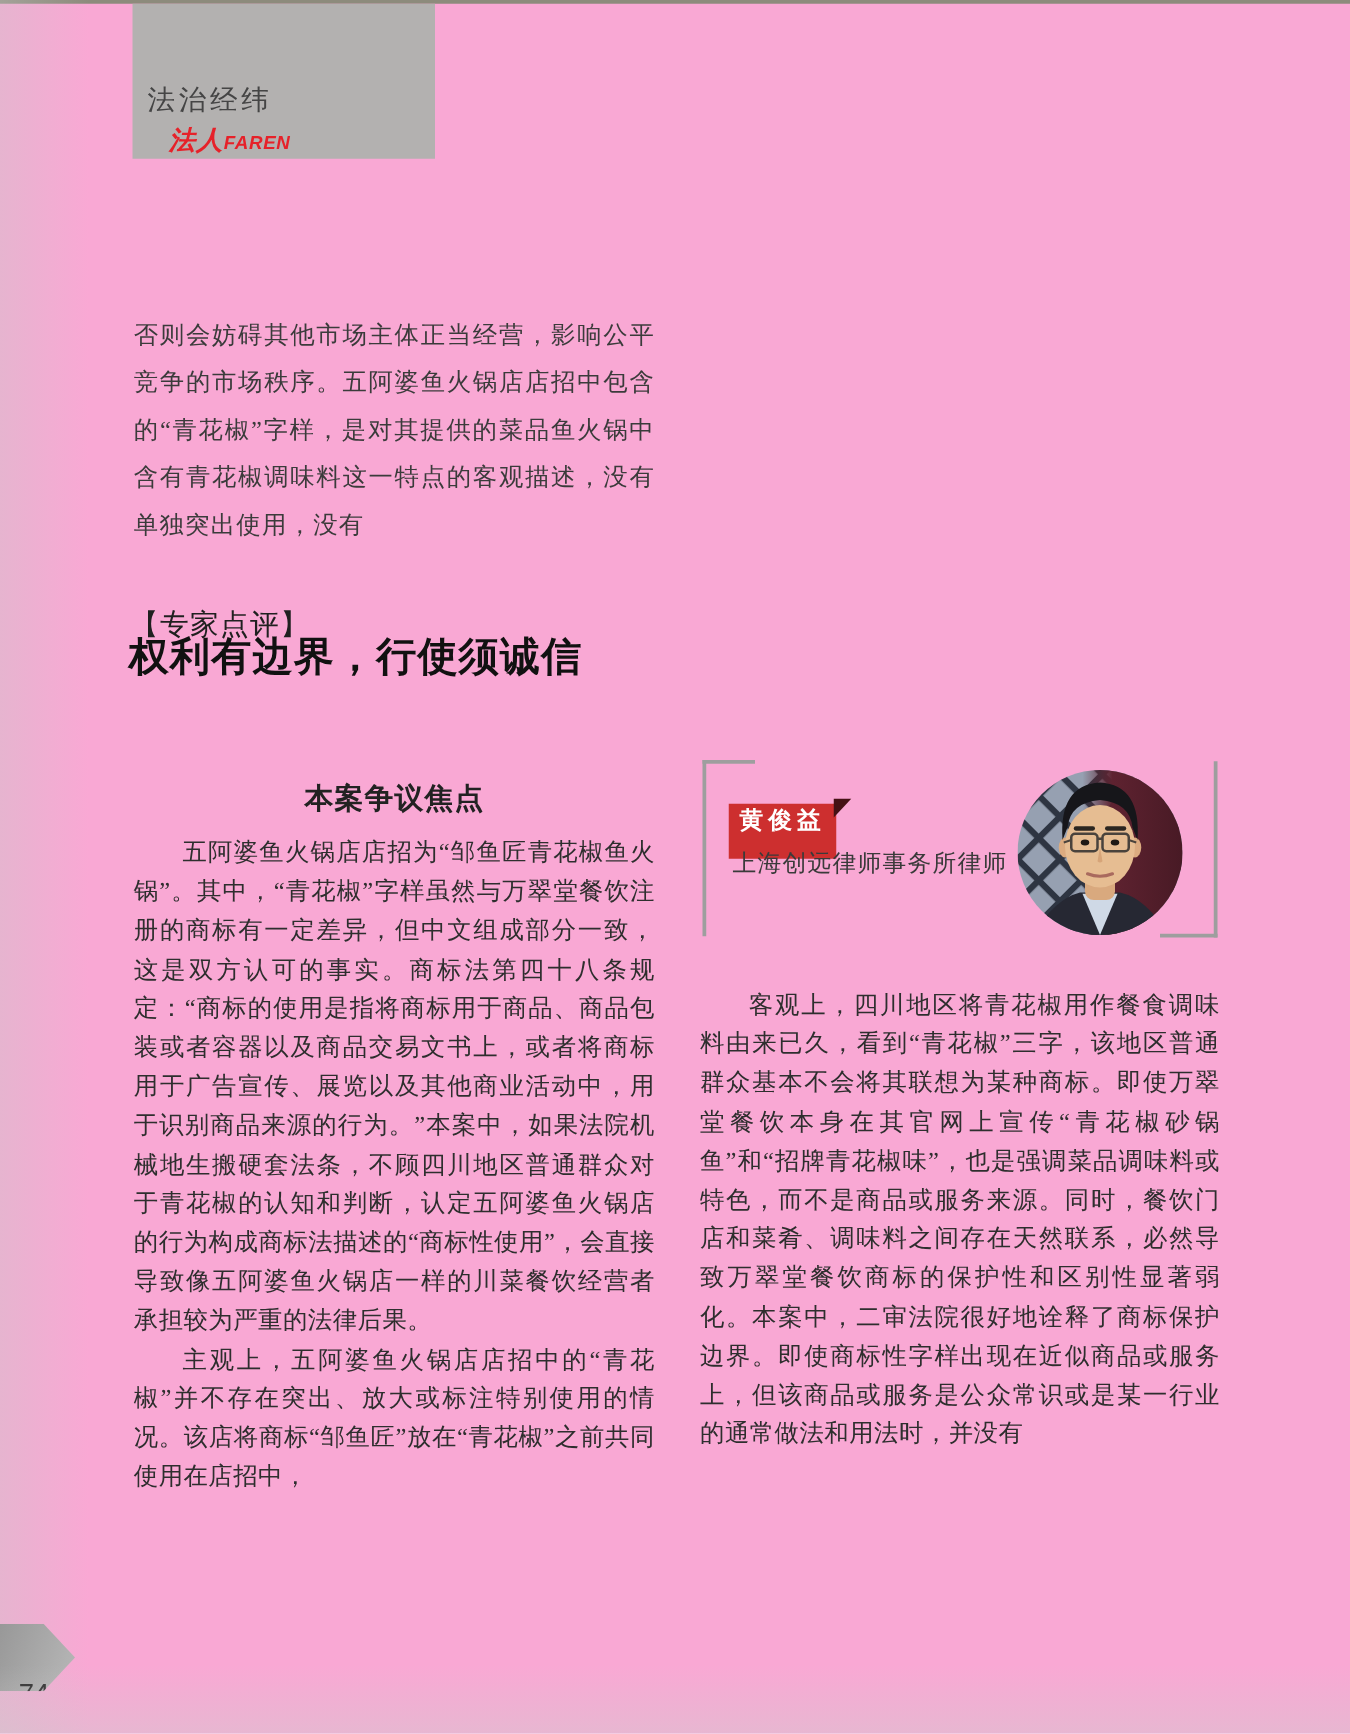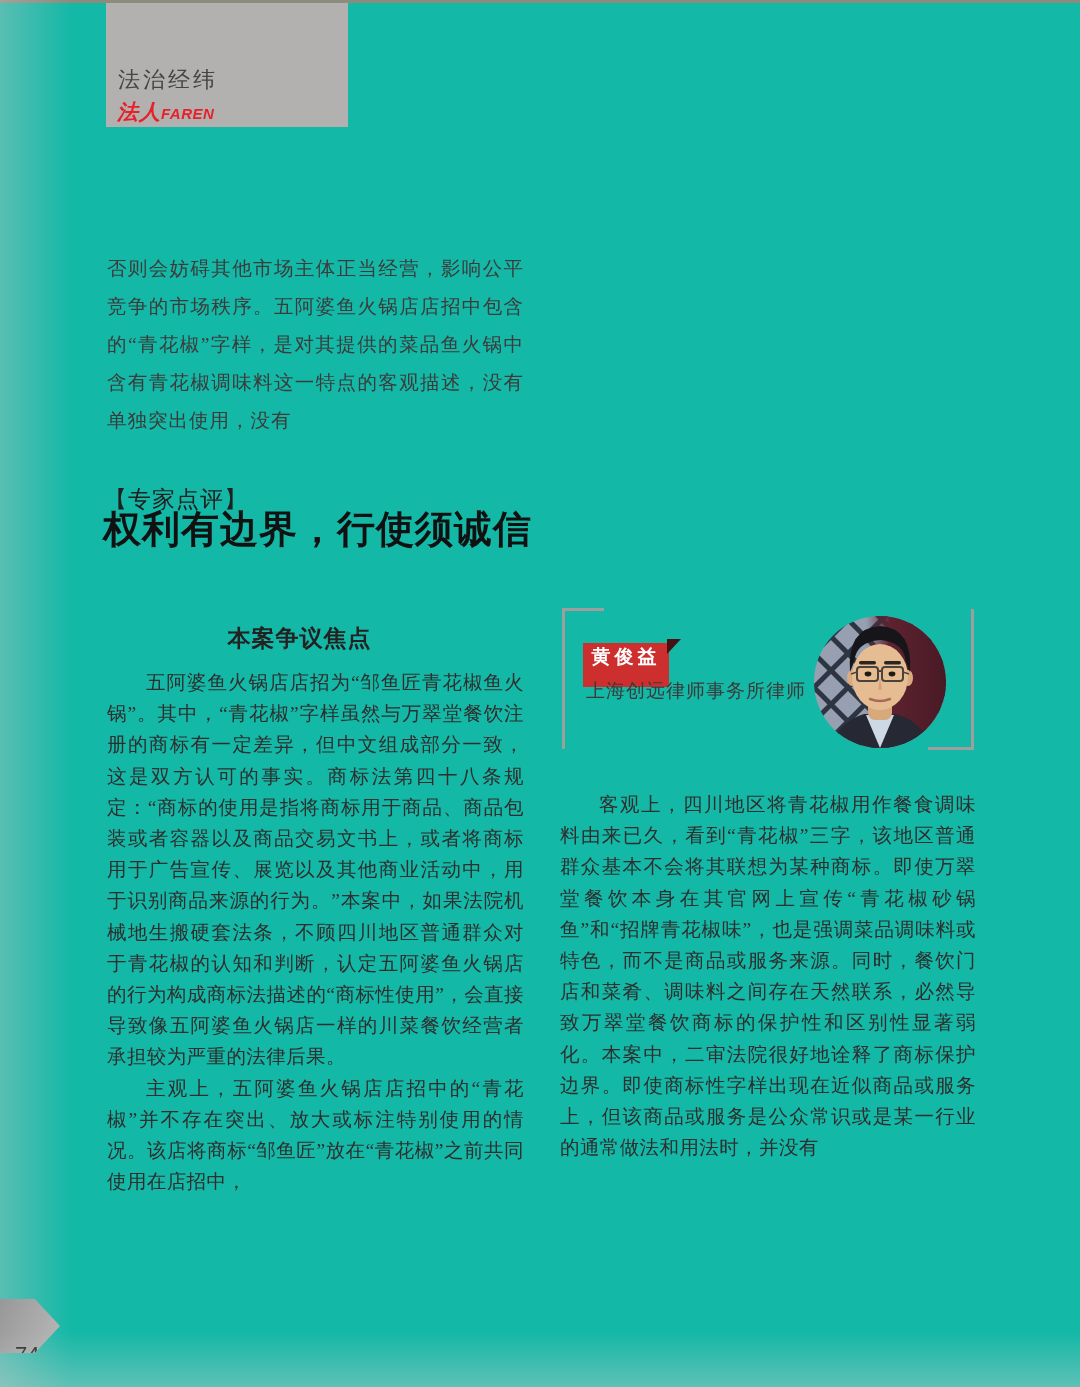--- a/index.html
+++ b/index.html
@@ -1,18 +1,18 @@
 <!DOCTYPE html>
 <html><head>
 <meta charset="utf-8">
 <style>
   html,body { margin:0; padding:0; background:#ffffff; }
   .page {
     position:relative; width:1080px; height:1387px;
-    background:#14b8a6; overflow:hidden;
+    background:#f9a8d4; overflow:hidden;
     font-family:"Liberation Serif", serif;
   }
   .top-rule { position:absolute; left:0; top:0; width:1080px; height:3px; background:#8d8b7c; }
   .edge-left {
     position:absolute; left:0; top:0; width:95px; height:100%;
     background:linear-gradient(90deg, rgba(200,200,200,0.38), rgba(255,255,255,0) 75%);
     pointer-events:none;
   }
   .edge-bottom {
     position:absolute; left:0; bottom:0; width:100%; height:55px;
@@ -23,43 +23,43 @@
     position:absolute; left:106px; top:3px; width:242px; height:124px;
     background:#b3b1b0;
   }
   .column-tag {
     position:absolute; left:12px; top:62px;
     font-family:"Liberation Sans", sans-serif;
     font-size:22px; color:#454545; letter-spacing:3px;
   }
   .logo { position:absolute; left:11px; top:95px; font-style:italic; font-weight:bold;
     color:#e62129; font-family:"Liberation Sans", sans-serif; white-space:nowrap; }
-  .logo-cn { font-size:21px; letter-spacing:1px; }
+  .logo-cn { font-size:21px; letter-spacing:1px;margin-left:18px; }
   .logo-en { font-size:15px; letter-spacing:0.5px; }
 
   .intro {
     position:absolute; top:250px; width:417px; margin:0;
     font-size:19.5px; line-height:38px; color:#3b3b3b;
     text-align:justify; letter-spacing:1px; font-weight:400;
   }
   .intro.left  { left:107px; }
   .intro.right { left:560px; width:415px; }
 
   .section-label {
     position:absolute; left:104px; top:484px; margin:0;
     font-family:Liberation Mono, monospace;
     font-size:23px; font-weight:500; color:#202020; letter-spacing:1px;
   }
   .section-title {
     position:absolute; left:103px; top:504px; margin:0;
     font-family:"Liberation Sans", sans-serif;
-    font-size:38px; font-weight:bold; color:#111; letter-spacing:1px;
+    font-size:32px; font-weight:bold; color:#111; letter-spacing:1px;
   }
   .focus-heading {
-    position:absolute; left:91px; top:623px; width:417px; margin:0;
+    position:absolute; left:107px; top:623px; width:417px; margin:0;
     text-align:center; font-size:23px; font-weight:bold; color:#222; letter-spacing:1px;
   }
   .body-col { position:absolute; font-size:19.5px; line-height:31.2px; color:#2e2e2e;
     text-align:justify; letter-spacing:0.4px; }
   .body-col p { margin:0; }
   .body-col p.indent { text-indent:2em; }
   .left-body  { left:107px; top:667px; width:417px; }
   .right-body { left:560px; top:789px; width:416px; }
 
   .expert-box { position:absolute; left:562px; top:604px; width:412px; height:150px; }

